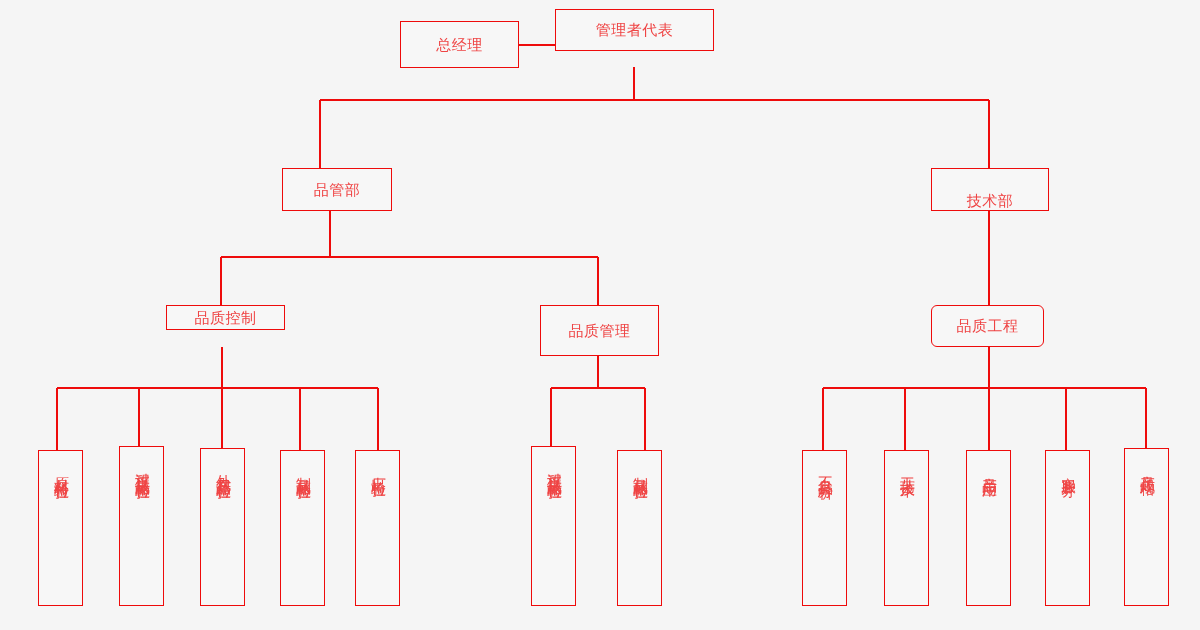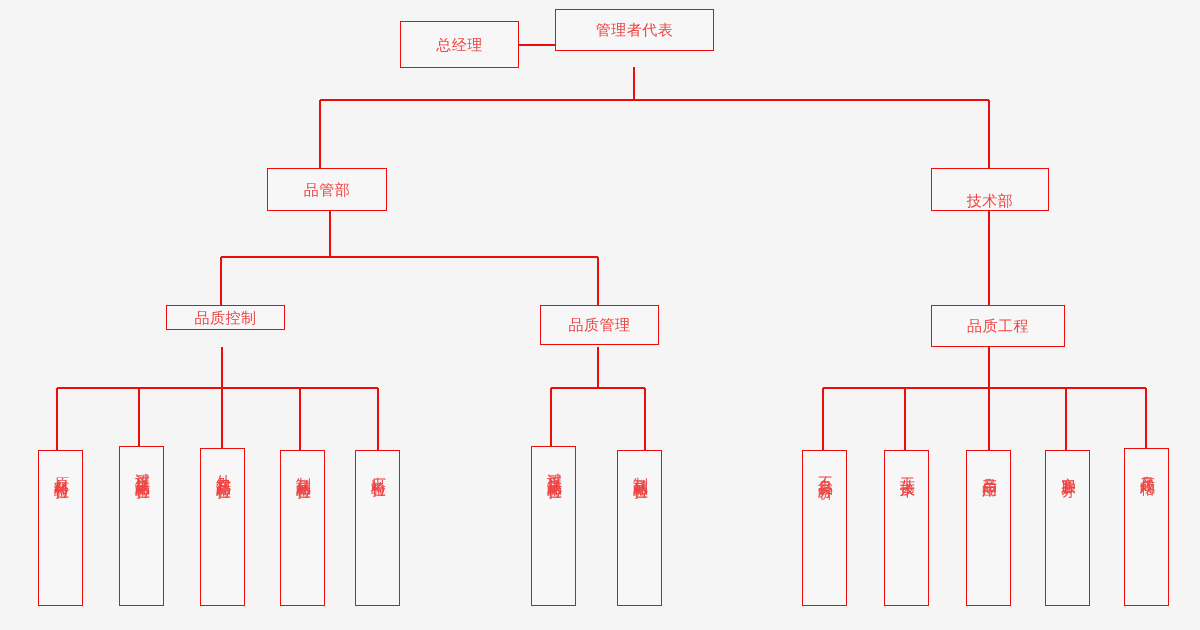--- a/index.html
+++ b/index.html
@@ -98,33 +98,33 @@
       <polyline points="1146,388 1146,448" fill="none" stroke="#ee0b0b" stroke-width="1.6" shape-rendering="crispEdges"></polyline>
     </svg>
 
   <div id="node-layer">
       <div class="node horizontal" style="left: 400px; top: 21px; width: 119px; height: 47px;">
         <span class="node-label">总经理</span>
       </div>
       <div class="node horizontal" style="left: 555px; top: 9px; width: 159px; height: 42px;">
         <span class="node-label">管理者代表</span>
       </div>
-      <div class="node horizontal" style="left: 267px; top: 168px; width: 120px; height: 43px;">
+      <div class="node horizontal" style="left: 282px; top: 168px; width: 110px; height: 43px;">
         <span class="node-label">品管部</span>
       </div>
       <div class="node horizontal" style="left: 931px; top: 168px; width: 118px; height: 43px; align-items: flex-end;">
         <span class="node-label">技术部</span>
       </div>
       <div class="node horizontal" style="left: 166px; top: 305px; width: 119px; height: 25px;">
         <span class="node-label">品质控制</span>
       </div>
-      <div class="node horizontal" style="left: 540px; top: 305px; width: 119px; height: 40px;">
+      <div class="node horizontal" style="left: 540px; top: 305px; width: 119px; height: 51px;">
         <span class="node-label">品质管理</span>
       </div>
-      <div class="node horizontal" style="left: 931px; top: 305px; width: 134px; height: 42px;">
+      <div class="node horizontal" style="left: 931px; top: 305px; width: 113px; height: 42px; border-radius: 6px;">
         <span class="node-label">品质工程</span>
       </div>
       <div class="node vertical" style="left: 38px; top: 450px; width: 45px; height: 156px;">
         <span class="node-label">原材料检验</span>
       </div>
       <div class="node vertical" style="left: 119px; top: 446px; width: 45px; height: 160px;">
         <span class="node-label">过程半成品检验</span>
       </div>
       <div class="node vertical" style="left: 200px; top: 448px; width: 45px; height: 158px;">
         <span class="node-label">外包产品检验</span>

